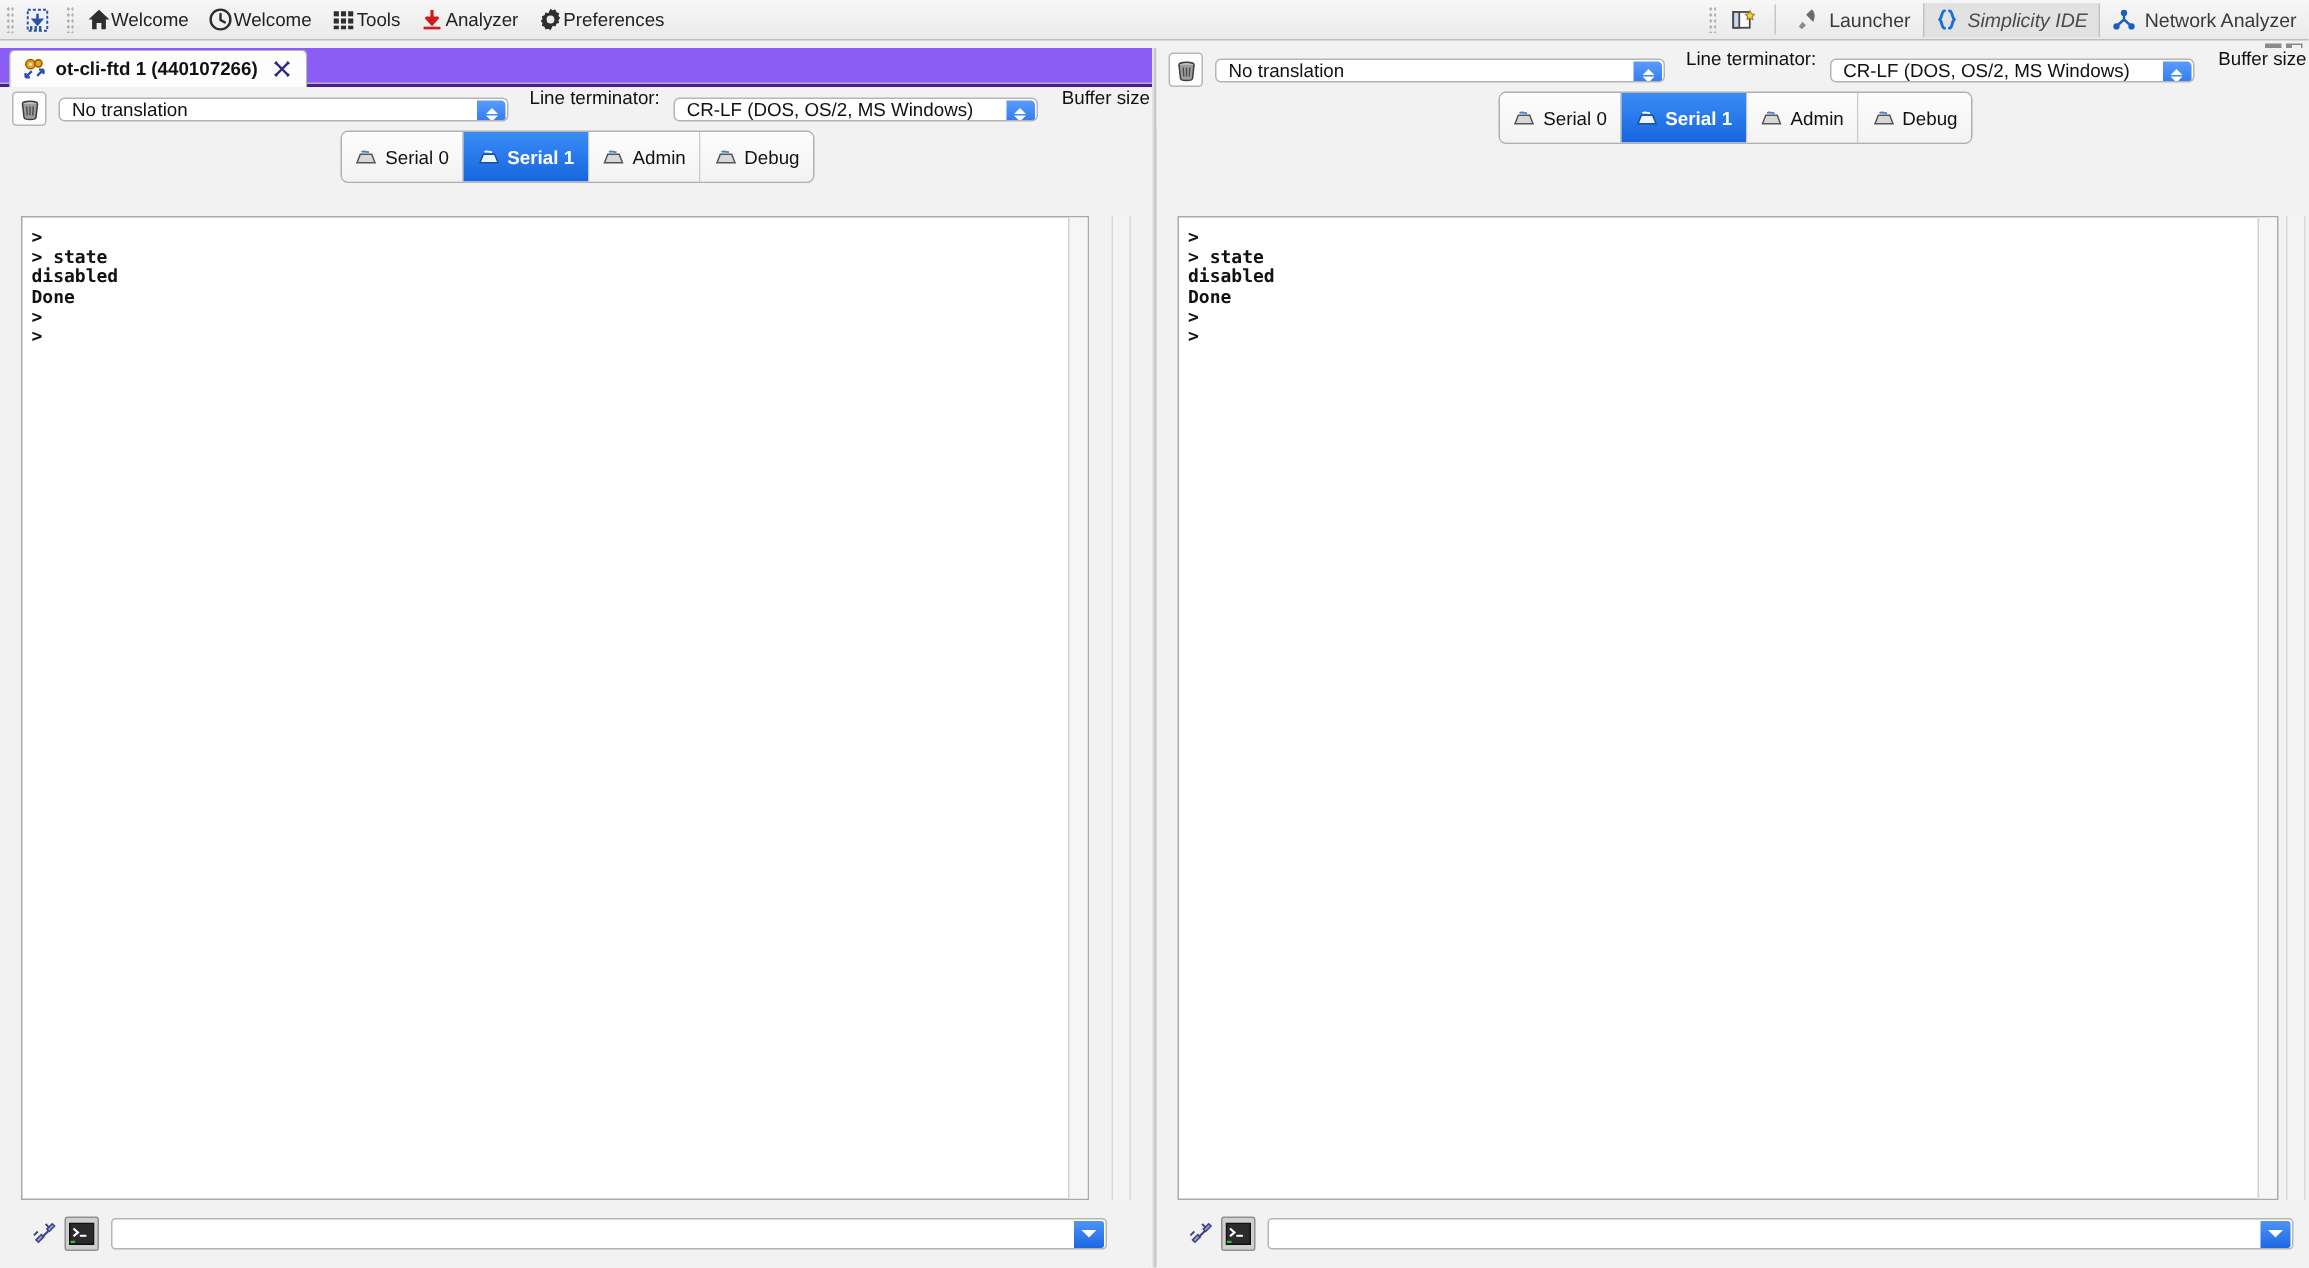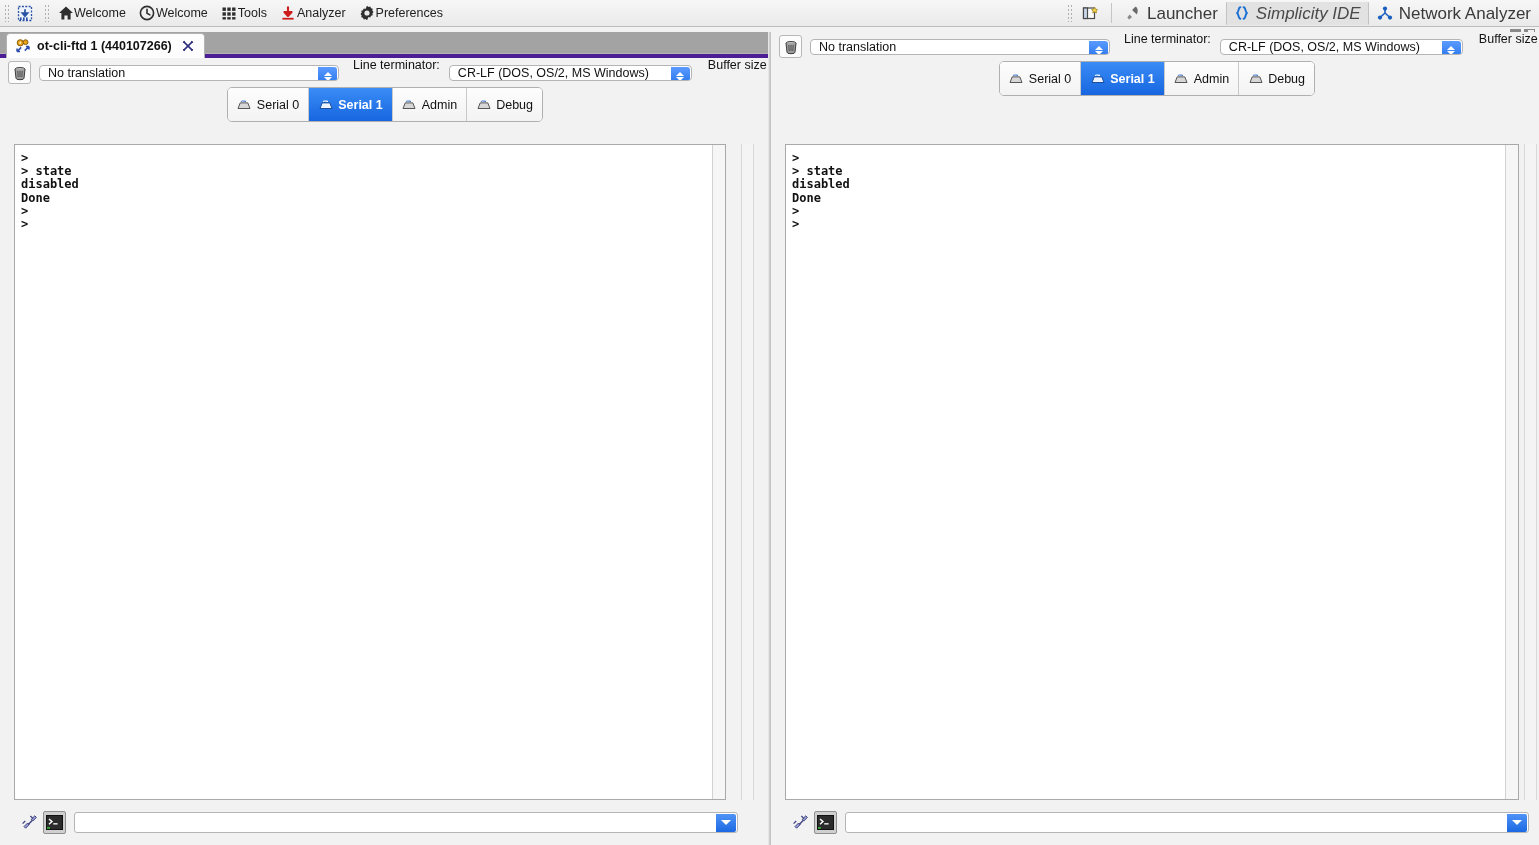--- a/index.html
+++ b/index.html
@@ -42,21 +42,21 @@
   .tb-ico { width: 17px; height: 17px; display: flex; align-items: center; justify-content: center; }
   .tb-spacer { flex: 1 1 auto; }
   .tb-right { display: flex; align-items: center; height: 100%; }
   .tb-sep {
     width: 1px; height: 20px; margin: 0 5px;
     background: #c6c6c6;
   }
   .persp {
     display: flex; align-items: center; gap: 5px;
     height: 23px; padding: 0 7px;
-    border: 1px solid transparent; font-size: 17px;
+    border: 1px solid transparent; font-size: 13px;
     color: #3a3a3a; white-space: nowrap;
   }
   .persp.active {
     background: #e2e2e2;
     border-left: 1px solid #c2c2c2;
     border-right: 1px solid #c2c2c2;
     color: #4a4a4a;
     font-style: italic;
   }
   .persp .lbl { line-height: 1; }
@@ -84,22 +84,22 @@
 
   .panel-sep {
     position: absolute; left: 766px; top: 32px;
     width: 4px; height: 813px; background: #e6e6e6;
     border-left: 1px solid #cfcfcf; border-right: 1px solid #cfcfcf;
   }
 
   
   .tabstrip {
     position: relative; height: 26px;
-    border-bottom: 4px solid #4c1d95;
-    background: #a3a3a3;
+    border-bottom: 2px solid #4c1d95;
+    background: #8b5cf6;
   }
   .ed-tab {
     position: absolute; left: 6px; top: 1px;
     height: 25px; display: flex; align-items: center; gap: 6px;
     padding: 0 9px 0 8px;
     background: #fdfdfd;
     border: 1px solid #b3b3b3; border-bottom: none;
     border-radius: 4px 4px 0 0;
     font-size: 12.5px; font-weight: bold; color: #111;
     white-space: nowrap;

